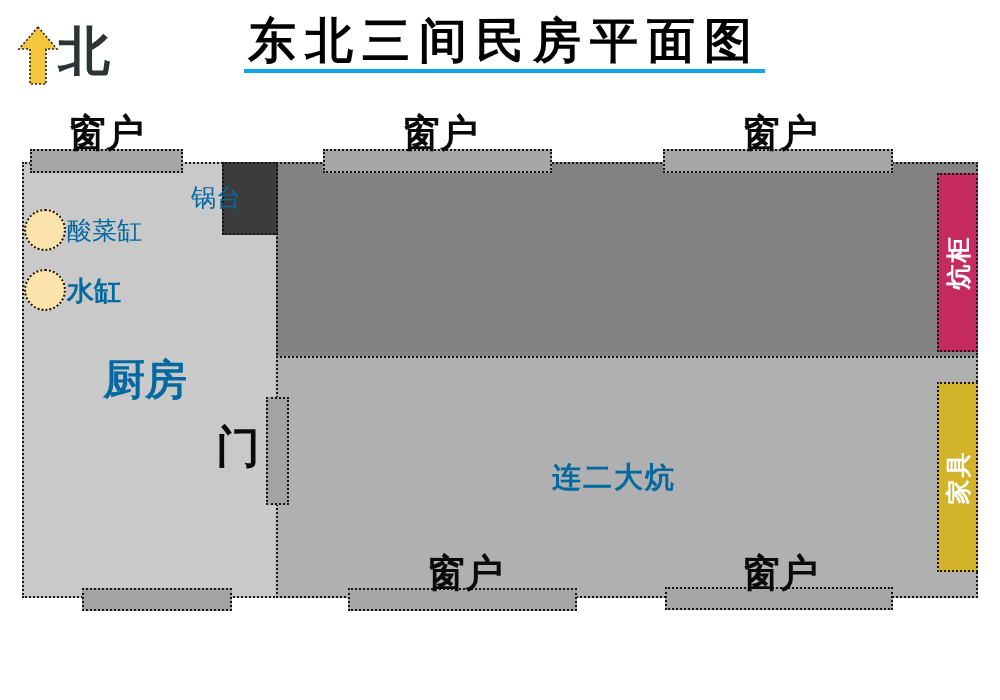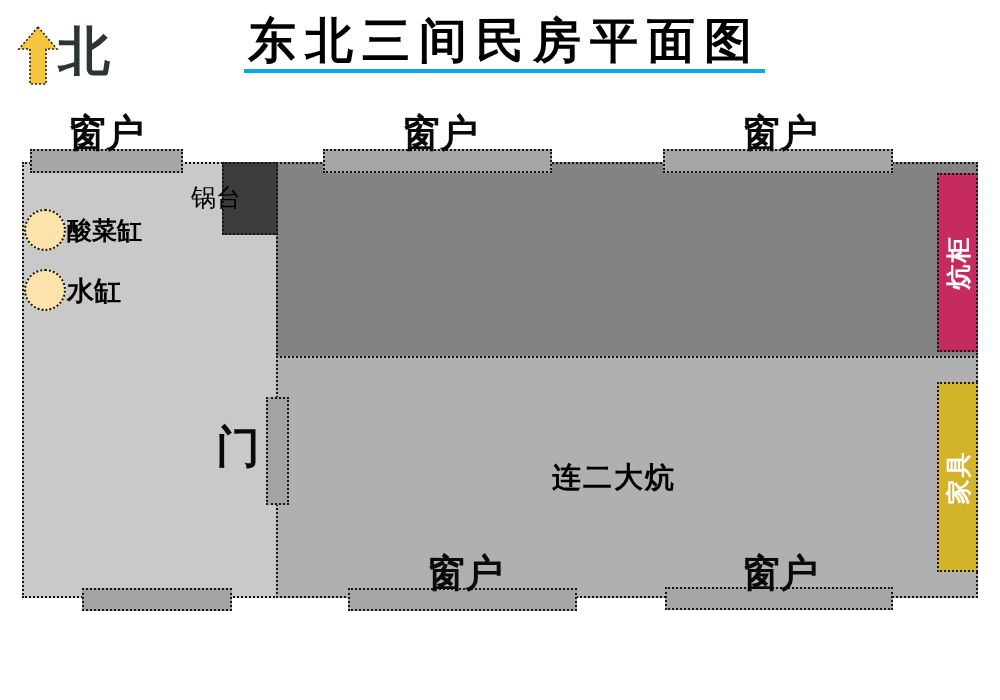--- a/index.html
+++ b/index.html
@@ -4,21 +4,21 @@
 <style>
   html,body{margin:0;padding:0;background:#fff;}
   .plan{
     position:relative;width:1000px;height:700px;background:#ffffff;overflow:hidden;
     font-family:"Liberation Sans", sans-serif;
   }
   .abs{position:absolute;box-sizing:border-box;}
   .room,.fixture,.win{position:absolute;box-sizing:border-box;border:2px dotted #161616;}
   .lbl{position:absolute;white-space:nowrap;line-height:1.05;}
   .lbl-black{color:#0a0a0a;font-weight:700;}
-  .lbl-white{color:#000000;font-weight:700;}
+  .lbl-white{color:#0369a1;font-weight:700;}
   .center-xy{transform:translate(-50%,-50%);}
   .center-x{transform:translateX(-50%);text-align:center;}
   .win-lbl{font-size:38px;font-weight:700;color:#0a0a0a;}
   .vbox{display:flex;align-items:center;justify-content:center;}
   .vlabel{transform:rotate(-90deg);white-space:nowrap;color:#fff;
           font-size:25px;font-weight:600;letter-spacing:2px;}
   .round{border-radius:50%;}
   .title{
     font-size:48px;font-weight:700;letter-spacing:9px;color:#000;
     border-bottom:4px solid #0ea5e9;padding:0 4px 3px 4px;
@@ -58,25 +58,26 @@
 
   <div class="win" style="left: 665px; top: 587px; width: 228px; height: 23px; background-color: rgb(166, 166, 166);"></div>
   <div class="lbl win-lbl center-x" style="left:780px;top:554px;">窗户</div>
 
   <div class="win" style="left: 82px; top: 588px; width: 150px; height: 23px; background-color: rgb(163, 163, 163);"></div>
 
   <div class="win" style="left: 266px; top: 397px; width: 23px; height: 108px; background-color: rgb(163, 163, 163);"></div>
   <div class="lbl lbl-black" style="left:216px;top:424px;font-size:44px;font-weight:600;">门</div>
 
   <div class="fixture round" style="left: 24px; top: 209px; width: 42px; height: 42px; background-color: rgb(252, 227, 171);"></div>
-  <div class="lbl lbl-white" style="left:67px;top:217px;font-size:25px;font-weight:700;">酸菜缸</div>
+  <div class="lbl lbl-white" style="left:67px;top:217px;font-size:25px;font-weight:400;">酸菜缸</div>
 
   <div class="fixture round" style="left: 24px; top: 269px; width: 42px; height: 42px; background-color: rgb(252, 227, 171);"></div>
   <div class="lbl lbl-white" style="left:67px;top:277px;font-size:27px;font-weight:600;">水缸</div>
 
+  <div class="lbl lbl-white center-xy" style="left:145px;top:380px;font-size:42px;">厨房</div>
   <div class="lbl lbl-white center-xy" style="left:614px;top:477px;font-size:29px;letter-spacing:2px;">连二大炕</div>
 
   <div class="fixture vbox" style="left: 937px; top: 173px; width: 41px; height: 179px; background-color: rgb(197, 43, 94);">
     <span class="vlabel">炕柜</span>
   </div>
 
   <div class="fixture vbox" style="left: 937px; top: 382px; width: 41px; height: 190px; background-color: rgb(210, 179, 42);">
     <span class="vlabel">家具</span>
   </div>
 

